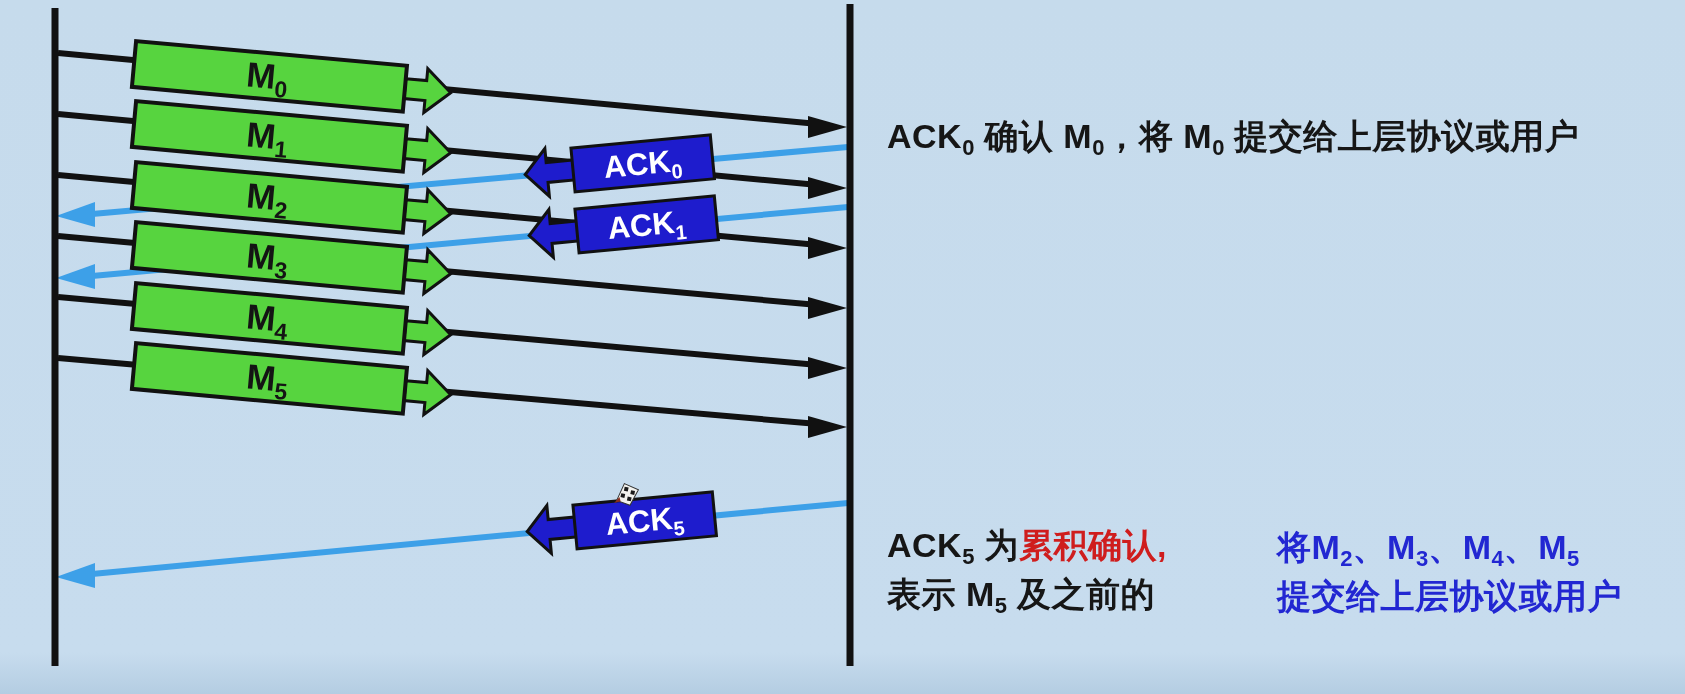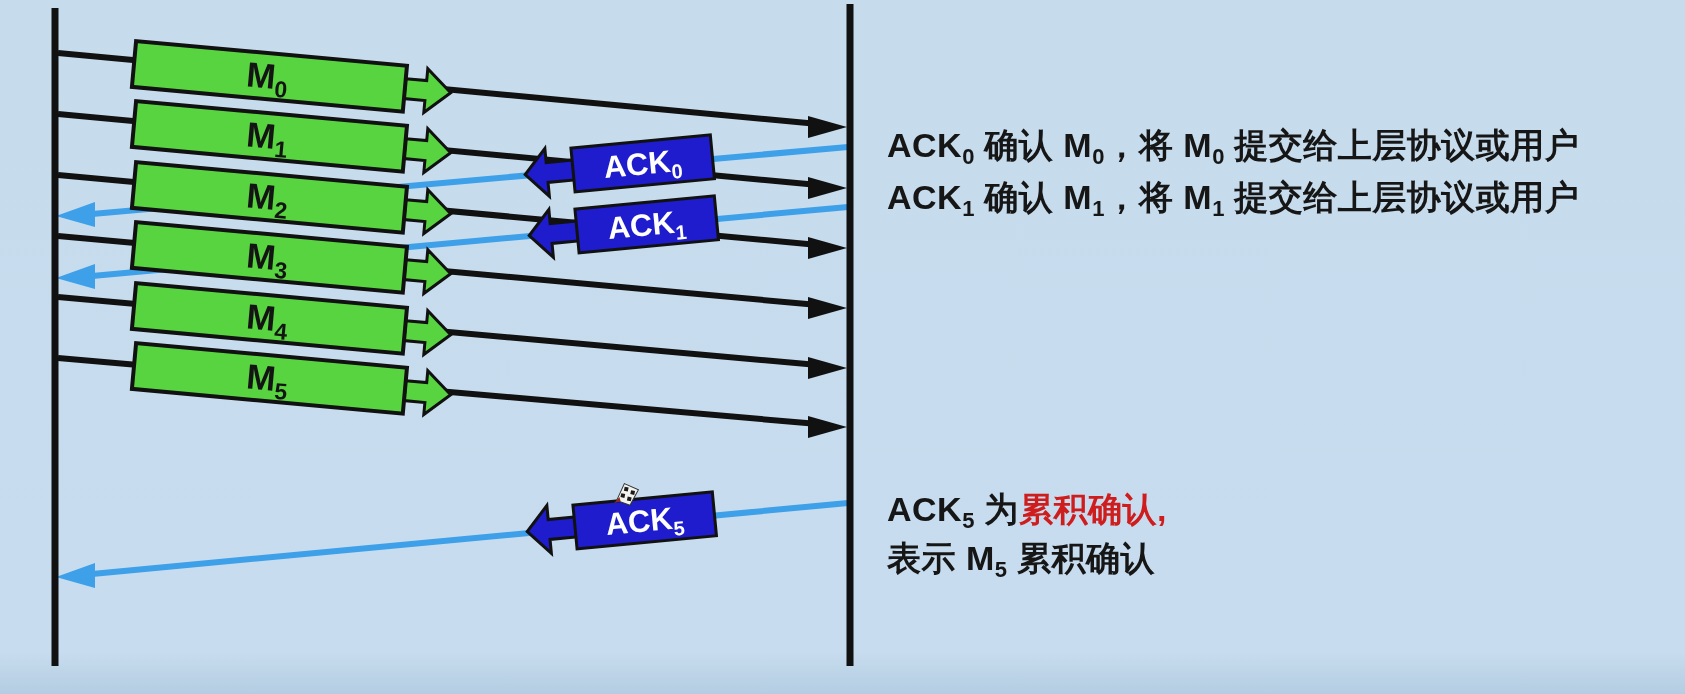--- a/index.html
+++ b/index.html
@@ -22,20 +22,21 @@
   }
   .ann.black{color:#161616;}
   .ann.blue{color:#2227d2;}
   .para{
     position:absolute;
     font-weight:bold;
     font-size:34px;
     line-height:45px;
     white-space:nowrap;
     letter-spacing:0.5px;
+    margin-top:36px;
   }
   .para.black{left:887px;top:487px;color:#161616;}
   .para.blue{left:1277px;top:489px;color:#2227d2;}
   .sub{
     font-size:22px;
     position:relative;
     top:7px;
     letter-spacing:0;
   }
   .svg-msg-label{
@@ -133,28 +134,31 @@
         <polygon points="578,517 549,517 549,503 527,527 549,551 549,537 578,537" fill="#1e1ccd" stroke="#111" stroke-width="3"></polygon>
         <rect x="575" y="505" width="140" height="44" fill="#1e1ccd" stroke="#111" stroke-width="3"></rect>
         <text x="645" y="538" text-anchor="middle" class="svg-ack-label"><tspan>ACK</tspan><tspan class="svg-ack-sub" dy="7">5</tspan></text>
       </g>
     </g>
 
     <line x1="55" y1="8" x2="55" y2="666" stroke="#111111" stroke-width="7"></line>
     <line x1="850" y1="4" x2="850" y2="666" stroke="#111111" stroke-width="7"></line>
   </svg>
 
-  <div class="ann black" style="top:125px;"><span>ACK</span><span class="sub">0</span><span> 确认 M</span><span class="sub">0</span><span>，将 M</span><span class="sub">0</span><span> 提交给上层协议或用户</span></div>
-  <div class="ann black" style="top:177px;"><span>ACK</span><span class="sub">1</span><span> 确认 M</span><span class="sub">1</span><span>，将 M</span><span class="sub">1</span><span> 提交给上层协议或用户</span></div>
+  <div class="ann black" style="top:116px;"><span>ACK</span><span class="sub">0</span><span> 确认 M</span><span class="sub">0</span><span>，将 M</span><span class="sub">0</span><span> 提交给上层协议或用户</span></div>
 
   <div class="para black">
     <div><span>ACK</span><span class="sub">5</span><span> 为</span><span style="color: rgb(207, 29, 29);">累积确认,</span></div>
-    <div><span>表示 M</span><span class="sub">5</span><span> 累积确认</span></div>
+    <div><span>表示 M</span><span class="sub">5</span><span> 及之前的</span></div>
   </div>
 
+  <div class="para blue">
+    <div><span>将M</span><span class="sub">2</span><span>、M</span><span class="sub">3</span><span>、M</span><span class="sub">4</span><span>、M</span><span class="sub">5</span></div>
+    <div><span>提交给上层协议或用户</span></div>
+  </div>
 
   <div class="cursor-artifact">
     <svg width="30" height="30" viewBox="0 0 30 30">
       <polygon points="8,24 12,6 27,9 22,26" fill="#f2f2ee" stroke="#333" stroke-width="1"></polygon>
       <rect x="13" y="9" width="4" height="4" fill="#1a1a1a"></rect>
       <rect x="20" y="11" width="4" height="4" fill="#1a1a1a"></rect>
       <rect x="11" y="16" width="4" height="4" fill="#1a1a1a"></rect>
       <rect x="18" y="18" width="4" height="4" fill="#1a1a1a"></rect>
       <polygon points="6,27 10,20 12,24" fill="#8c2f1d"></polygon>
     </svg>

